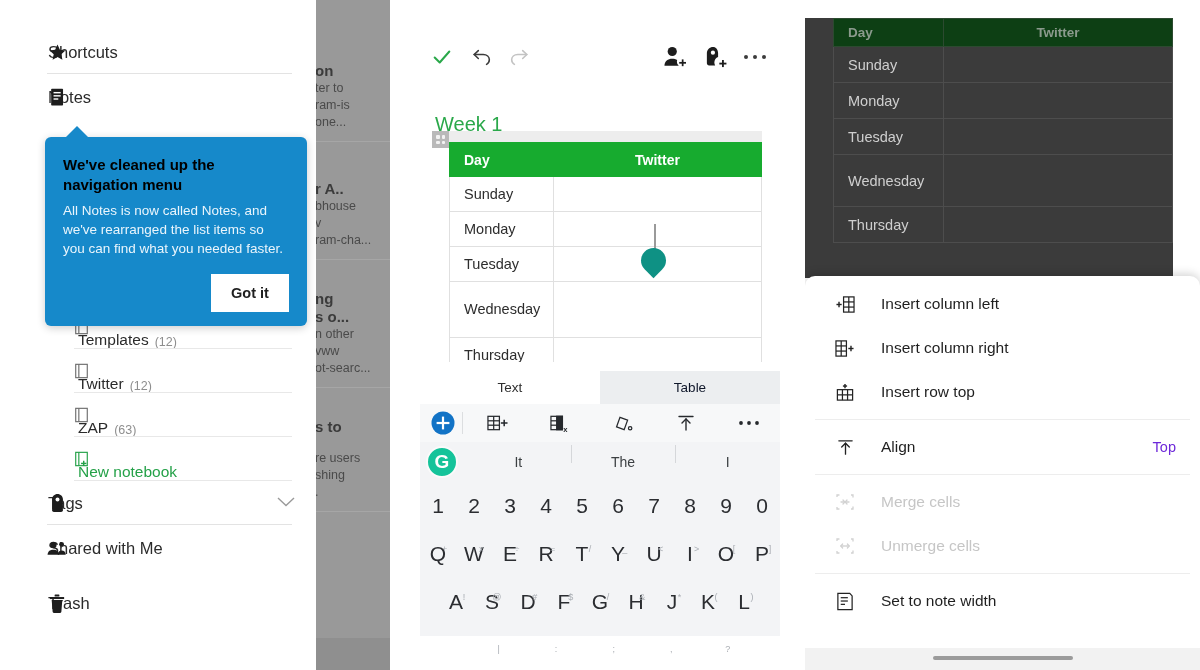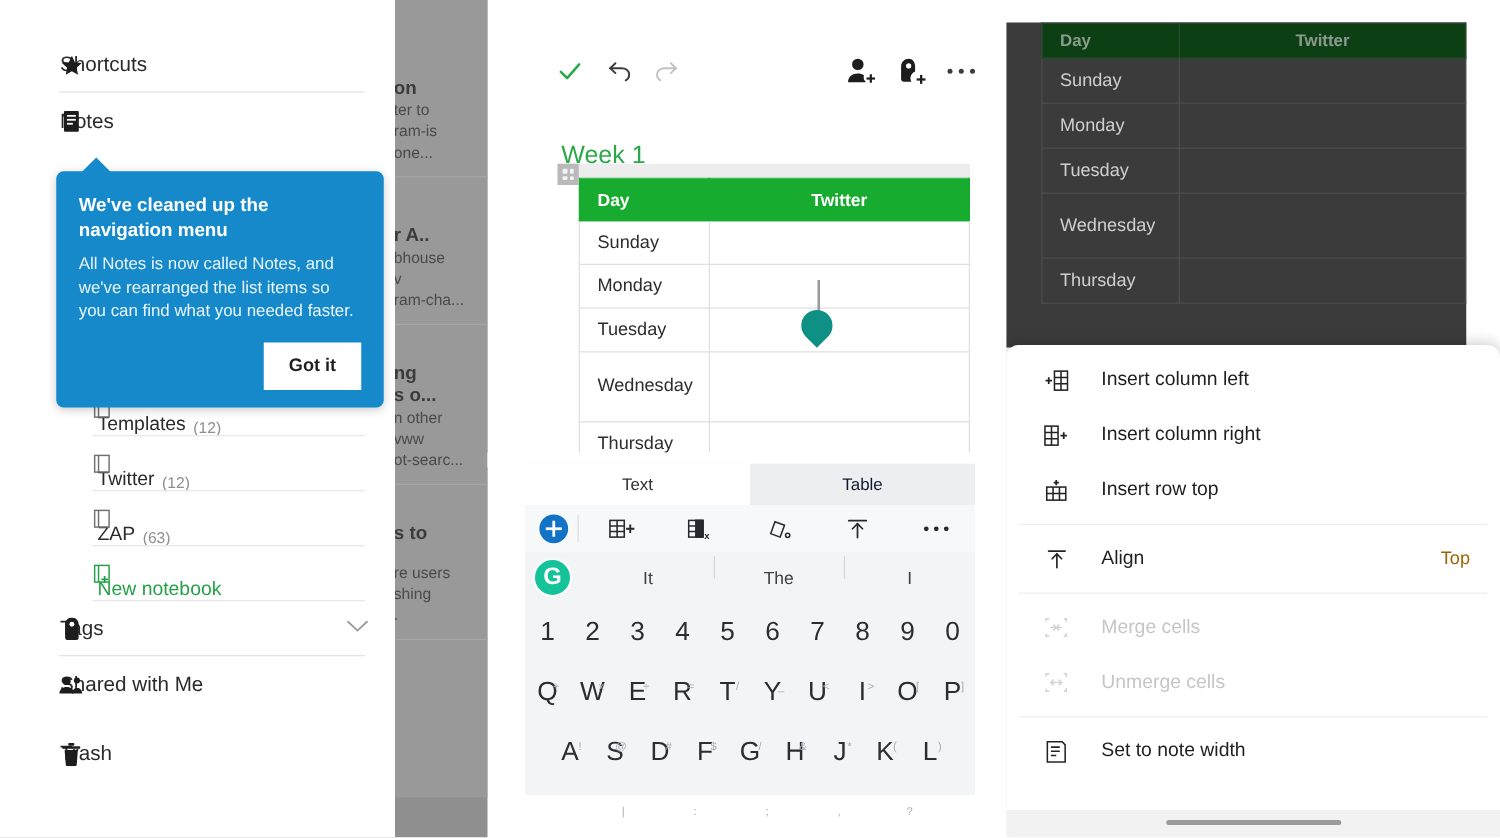--- a/index.html
+++ b/index.html
@@ -28,26 +28,26 @@
   .nb-item .nlabel { font-size:15.5px; color:#2b2b2b; }
   .nb-item .cnt { font-size:12.5px; color:#8e8e8e; margin-left:6px; }
   .nb-ico { position:absolute; left:74px; top:50%; transform:translateY(-50%); width:16px; height:16px; }
   .nb-sep { position:absolute; left:74px; right:24px; bottom:0; height:1px; background:#e8e8e8; }
   .nb-new .nlabel { color:#24a148; }
 
   
   .tip { position:absolute; left:45px; top:137px; width:262px; background:#1689ca; border-radius:6px; padding:18px 18px 14px 18px; box-shadow:0 2px 8px rgba(0,0,0,.2); }
   .tip:before { content:""; position:absolute; left:20px; top:-11px; width:0; height:0;
       border-left:12px solid transparent; border-right:12px solid transparent; border-bottom:12px solid #1689ca; }
-  .tip-title { color:#ffffff; font-size:15px; font-weight:bold; line-height:20px; }
+  .tip-title { color:#000000; font-size:15px; font-weight:bold; line-height:20px; }
   .tip-body { color:#eaf5fc; font-size:13.5px; line-height:19px; margin-top:6px; }
   .tip-btn { margin-top:16px; margin-left:auto; display:block; width:78px; height:38px; background:#fff; color:#1f1f1f; font-size:14.5px; font-weight:bold; border:none; cursor:pointer; }
 
   
-  .panel2 { position:absolute; left:404px; top:0; width:414px; height:670px; background:#ffffff; overflow:hidden; }
+  .panel2 { position:absolute; left:390px; top:0; width:414px; height:670px; background:#ffffff; overflow:hidden; }
   .p2-toolbar { position:absolute; left:0; top:40px; width:414px; height:42px; }
   .tb-ico { position:absolute; top:0; width:34px; height:34px; display:flex; align-items:center; justify-content:center; }
 
   .p2-title { position:absolute; left:45px; top:113px; font-size:20px; color:#2aa84a; }
   .p2-tablewrap { position:absolute; left:42px; top:131px; width:330px; }
   .tbl-head-strip { height:11px; background:#ededed; position:relative; }
   .tbl-handle { position:absolute; left:0; top:0; width:17px; height:17px; background:#b9b9b9; display:grid; grid-template-columns:repeat(2,1fr); grid-template-rows:repeat(2,1fr); gap:2px; padding:4px; }
   .tbl-handle i { background:#f2f2f2; border-radius:1px; display:block; }
   table.note-tbl { border-collapse:collapse; width:330px; table-layout:fixed; margin-left:17px; width:313px; }
   table.note-tbl th { background:#17ab2f; color:#fff; font-size:14px; font-weight:bold; height:34px; border:1px solid #17ab2f; }
@@ -90,21 +90,21 @@
   .p3-tbl th { background:#0d3f14; color:#8b9a8d; font-size:13.5px; font-weight:bold; height:28px; border:1px solid #2c4a30; }
   .p3-tbl th.c1 { width:110px; text-align:left; padding-left:14px; }
   .p3-tbl td { border:1px solid #4d4d4d; height:36px; font-size:14.5px; color:#cfcfcf; padding-left:14px; vertical-align:middle; }
   .p3-tbl td.c2 { padding:0; position:relative; }
   .colhandle { position:absolute; left:50%; transform:translateX(-50%); top:-3px; width:54px; height:5px; background:#ffffff; border-radius:2px; }
 
   .p3-menu { position:absolute; left:0; top:276px; width:395px; height:394px; background:#ffffff; border-top-left-radius:10px; border-top-right-radius:10px; box-shadow:0 -2px 10px rgba(0,0,0,.18); }
   .mi { position:relative; display:flex; align-items:center; height:44px; padding-left:28px; }
   .mi .mico { width:24px; height:24px; display:flex; align-items:center; justify-content:center; color:#232323; }
   .mi .mlabel { margin-left:24px; font-size:15.5px; color:#1f1f1f; }
-  .mi .mval { margin-left:auto; margin-right:24px; font-size:14.5px; color:#a16207; }
+  .mi .mval { margin-left:auto; margin-right:24px; font-size:14.5px; color:#6d28d9; }
   .mi.disabled .mlabel { color:#c6c6c6; }
   .mi.disabled .mico { color:#d2d2d2; }
   .mi-sep { height:1px; background:#ededed; margin:5px 10px; }
   .home-ind { position:absolute; left:50%; transform:translateX(-50%); bottom:10px; width:140px; height:4px; background:#9b9b9b; border-radius:2px; }
   .p3-bottombar { position:absolute; left:0; bottom:0; width:395px; height:22px; background:#f2f2f2; }
 </style>
 </head>
 <body>
 
 <div class="screen">

